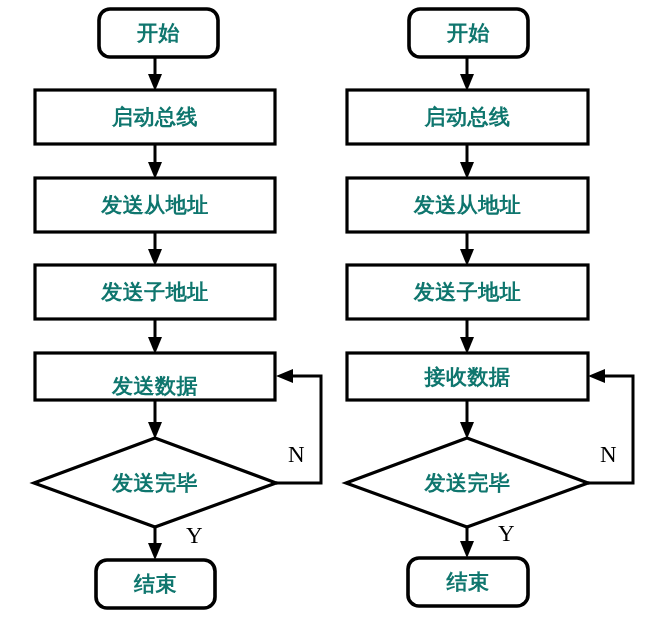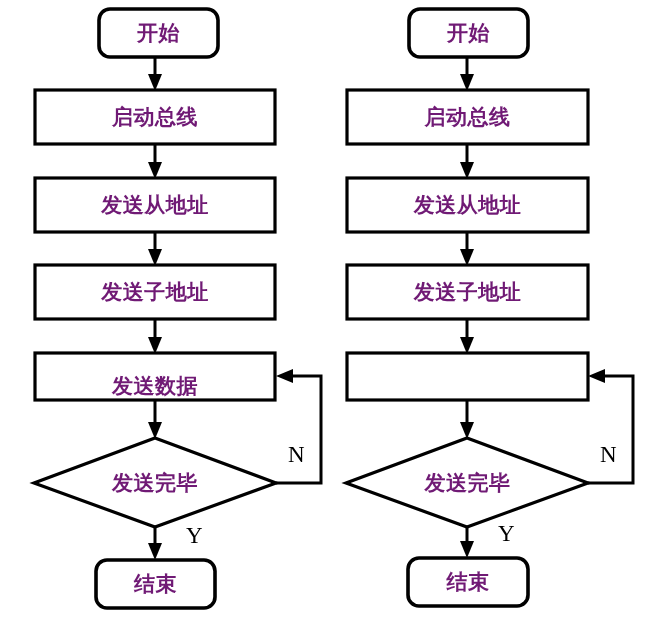--- a/index.html
+++ b/index.html
@@ -26,21 +26,21 @@
     left: 0;
     top: 0;
     width: 652px;
     height: 622px;
   }
   .node-label {
     position: absolute;
     display: flex;
     align-items: center;
     justify-content: center;
-    color: #701a75;
+    color: #0f766e;
     font-weight: bold;
     letter-spacing: 0.5px;
     white-space: nowrap;
     pointer-events: none;
   }
   .label-cjk {
     font-family: "DejaVu Sans", "Liberation Sans", sans-serif;
     font-size: 21px;
   }
   .branch-label {
@@ -174,20 +174,21 @@
   <div class="branch-label" style="left:186px; top:524px;">Y</div>
 
   <div class="node-label label-cjk" style="left:409px; top:9px; width:119px; height:48px;">开始</div>
 
   <div class="node-label label-cjk" style="left:347px; top:90px; width:241px; height:54px;">启动总线</div>
 
   <div class="node-label label-cjk" style="left:347px; top:178px; width:241px; height:54px;">发送从地址</div>
 
   <div class="node-label label-cjk" style="left:347px; top:265px; width:241px; height:54px;">发送子地址</div>
 
+  <div class="node-label label-cjk" style="left:347px; top:353px; width:241px; height:47px;">接收数据</div>
 
   <div class="node-label label-cjk" style="left:347px; top:461px; width:241px; height:44px;">发送完毕</div>
 
   <div class="node-label label-cjk" style="left:408px; top:558px; width:120px; height:48px;">结束</div>
 
   <div class="branch-label" style="left:600px; top:443px;">N</div>
 
   <div class="branch-label" style="left:498px; top:522px;">Y</div>
 
 </div>

